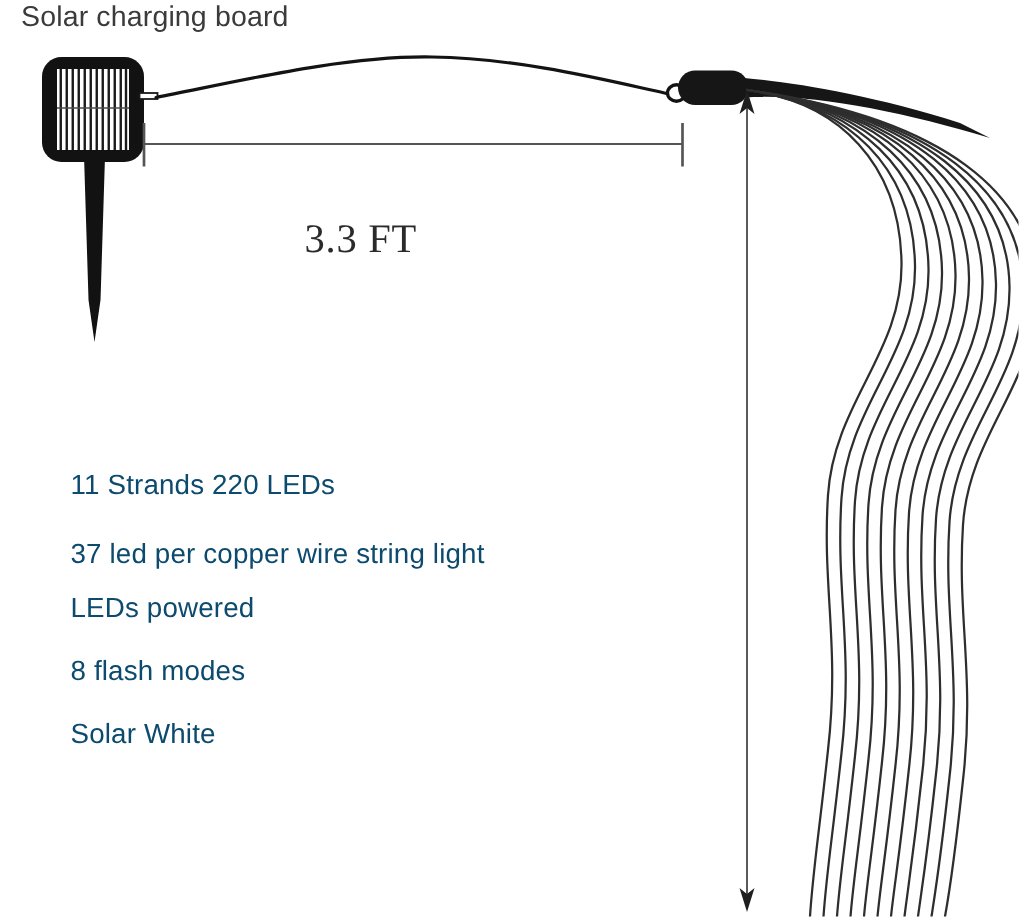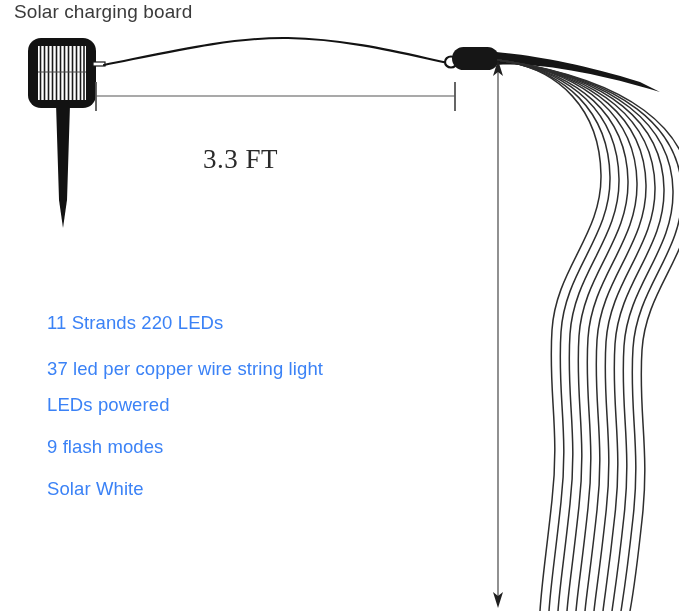--- a/index.html
+++ b/index.html
@@ -40,21 +40,21 @@
     top: 1px;
     font-size: 19px;
     font-family: "Liberation Sans", sans-serif;
     letter-spacing: 0.1px;
   }
   .spec-line {
     left: 47px;
     font-size: 18.5px;
     font-family: "Liberation Sans", sans-serif;
     letter-spacing: 0.1px;
-    color: #3b82f6;
+    color: #0c4a6e;
   }
   .dim-label {
     font-family: "Liberation Serif", serif;
     color: #2a2a2a;
     font-size: 27px;
     letter-spacing: 0.5px;
   }
   #dim-horizontal-label {
     left: 203px;
     top: 96px;
@@ -143,17 +143,17 @@
 
   <div class="label-text dim-label" id="dim-horizontal-label">3.3 FT</div>
 
 
   <div class="label-text spec-line" style="top:312px">11 Strands 220 LEDs</div>
 
   <div class="label-text spec-line" style="top:358px">37 led per copper wire string light</div>
 
   <div class="label-text spec-line" style="top:394px">LEDs powered</div>
 
-  <div class="label-text spec-line" style="top:436px">9 flash modes</div>
+  <div class="label-text spec-line" style="top:436px">8 flash modes</div>
 
   <div class="label-text spec-line" style="top:478px">Solar White</div>
 
 </div>
 
 </body></html>

